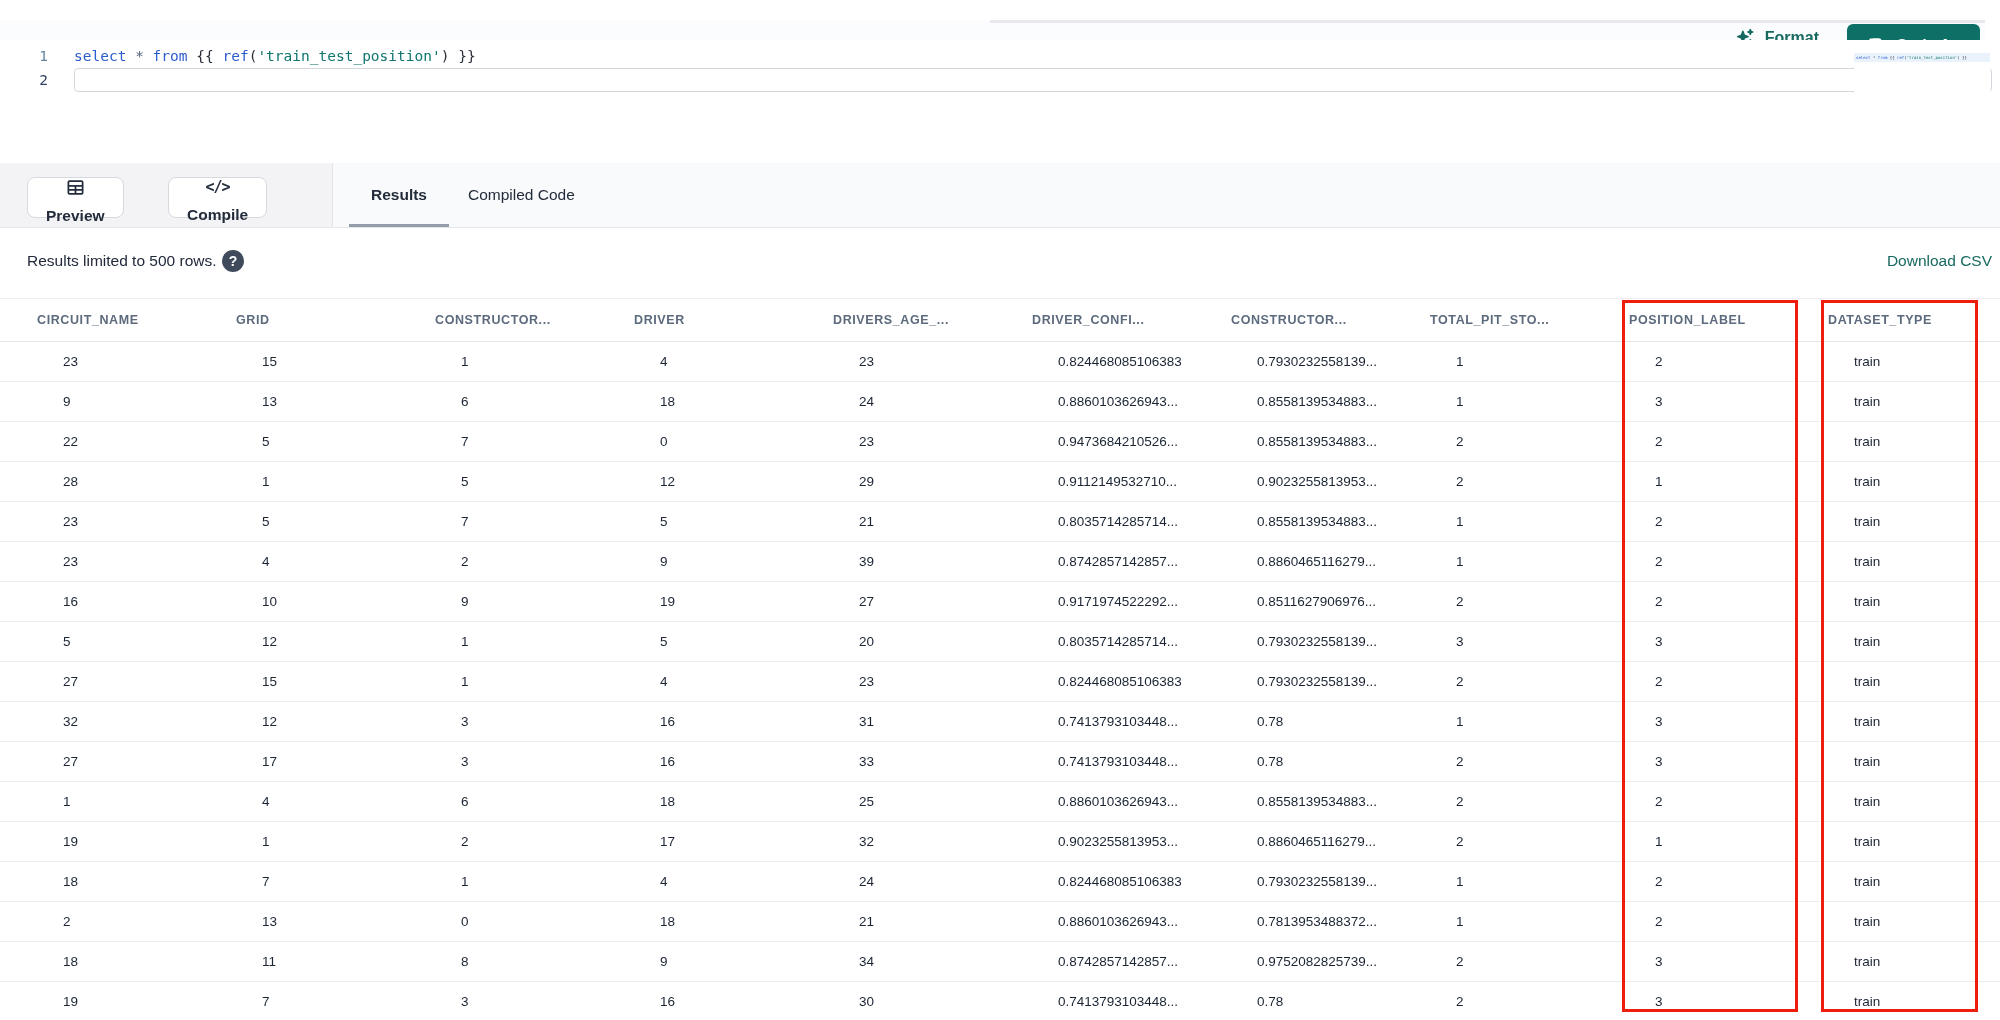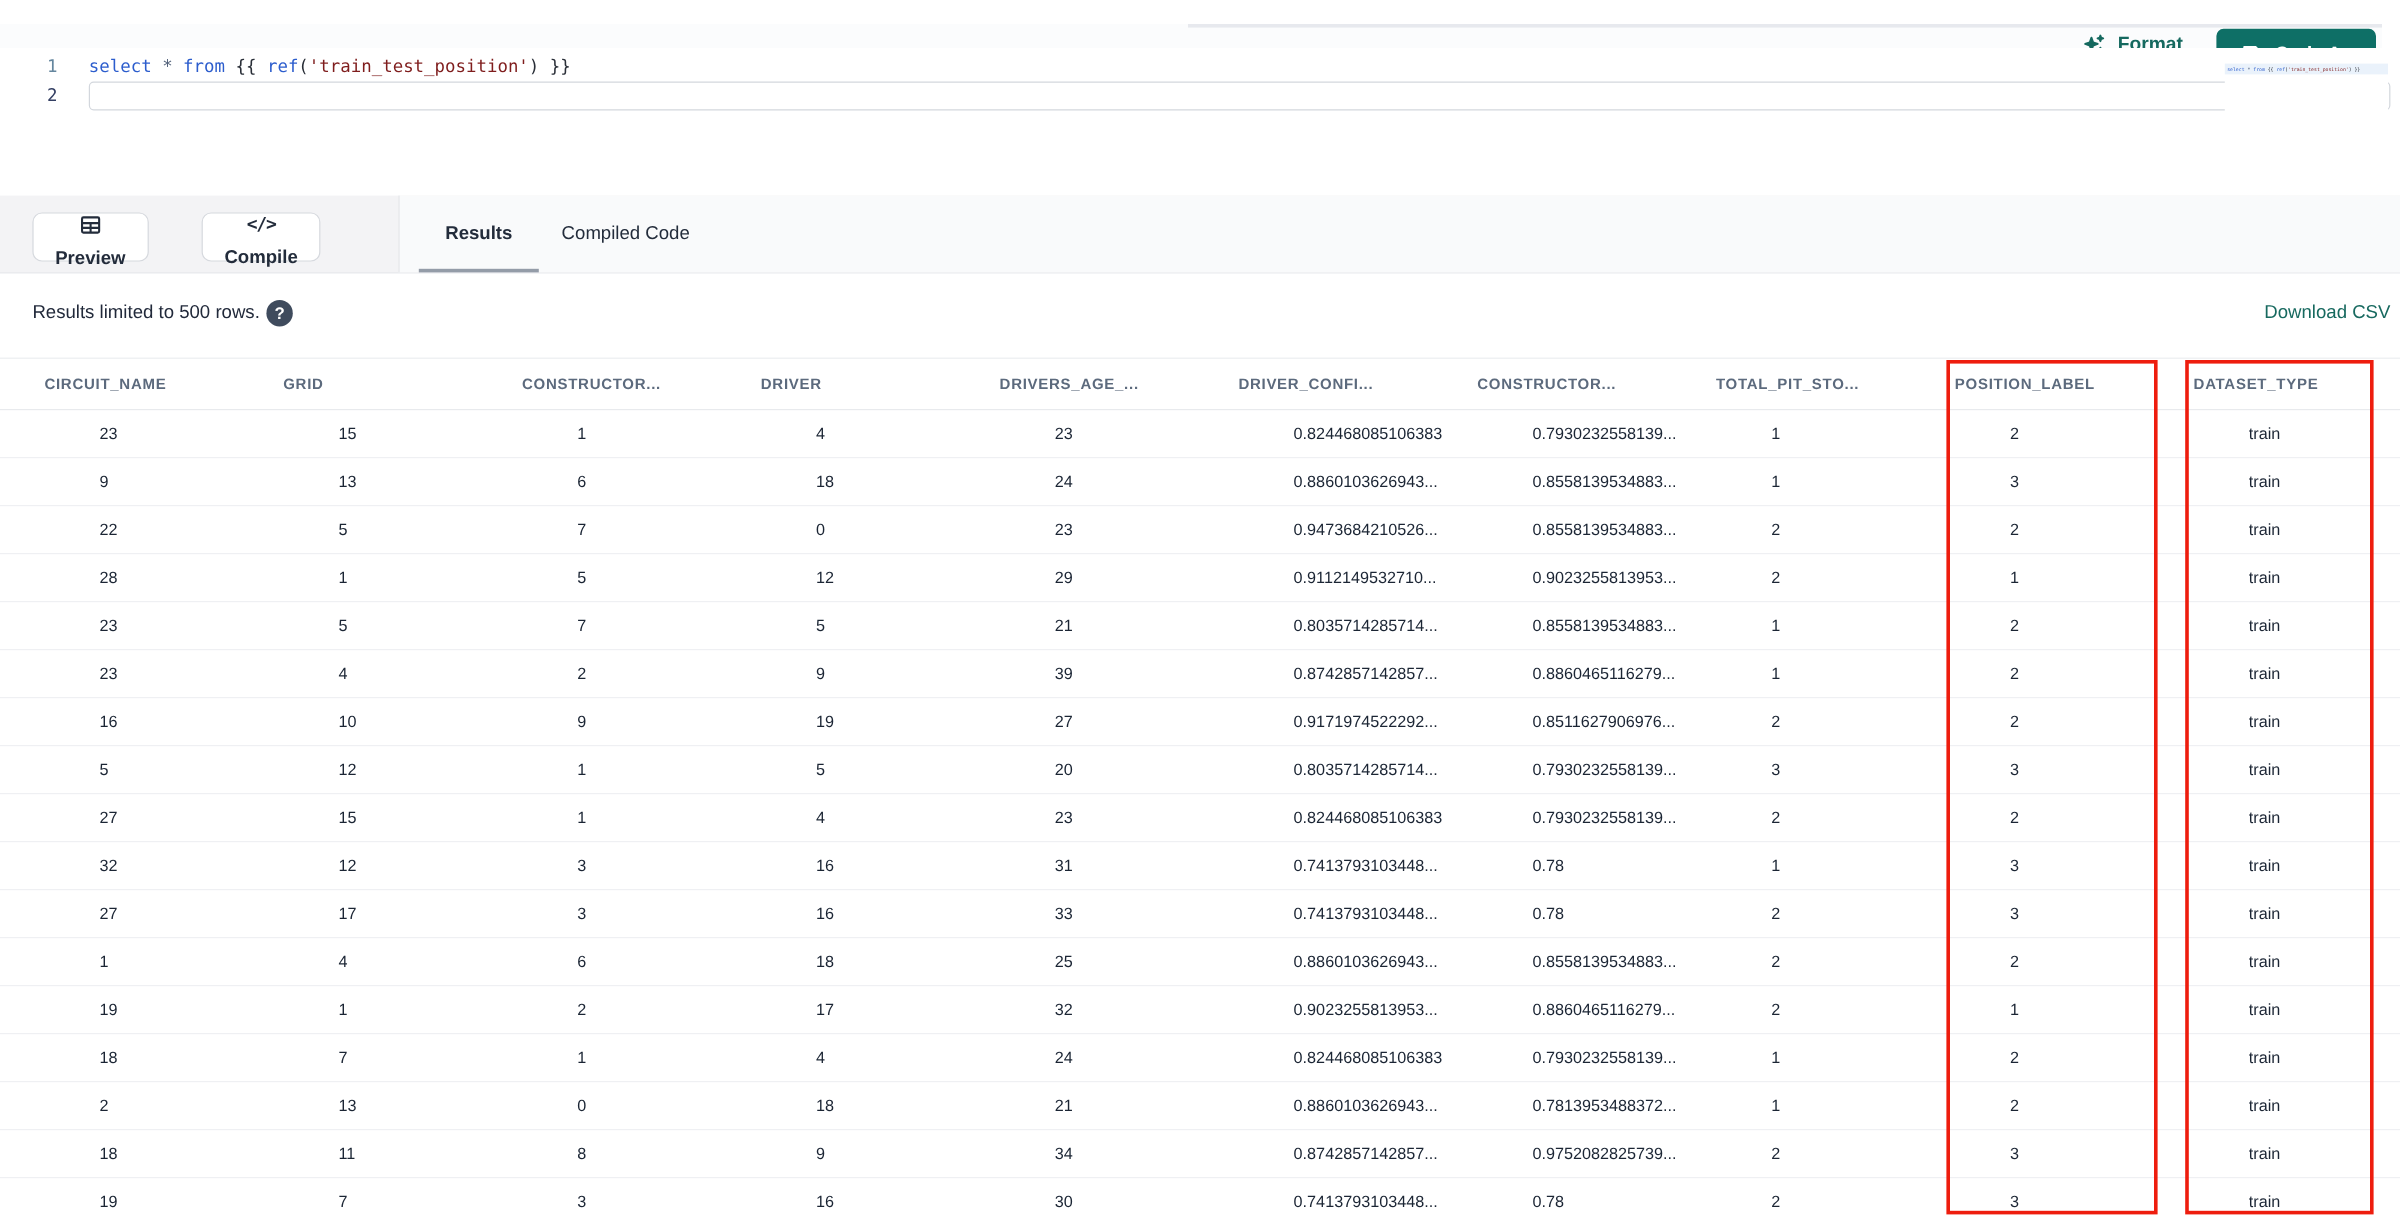--- a/index.html
+++ b/index.html
@@ -23,21 +23,21 @@
   .gutter { position:absolute; left:0; top:4px; width:48px; text-align:right; }
   .ln { height:24px; line-height:24px; }
   .ln-1 { color:#64869e; }
   .ln-2 { color:#333f63; }
   .code-area { position:absolute; left:74px; top:4px; right:8px; }
   .code-line { height:24px; line-height:24px; white-space:pre; }
   .active-line-box { height:24px; border:1px solid #d3d7dd; border-radius:4px; background:#fff; }
   .tok-kw { color:#2c5dcd; }
   .tok-op { color:#53627a; }
   .tok-pl { color:#2a2f38; }
-  .tok-str { color:#7f1d1d; }
+  .tok-str { color:#0f766e; }
   .minimap { position:absolute; top:13px; right:10px; width:136px; height:46px; background:#fff; }
   .minimap-line { font-family:"DejaVu Sans Mono", monospace; font-size:4px; line-height:7px;
     white-space:nowrap; overflow:hidden; background:#eaf2fb; padding:1px 2px; }
 
   
   .toolbar { position:absolute; top:163px; left:0; right:0; height:65px; background:#f3f3f5; border-bottom:1px solid #e5e7ea; }
   .tabs-region { position:absolute; left:332px; top:0; bottom:0; right:0; background:#f9fafb; border-left:1px solid #e3e5e8; }
   .btn { position:absolute; top:14px; height:41px; background:#fff; border:1px solid #d6d9de; border-radius:8px;
     display:flex; align-items:center; gap:10px; padding:0 18px; font-size:15.5px; font-weight:600; color:#232c3b;
     cursor:pointer; font-family:"Liberation Sans", sans-serif;flex-direction:column; }
@@ -54,21 +54,21 @@
   .limit-text { position:absolute; left:27px; top:24px; font-size:15.5px; color:#21293a; }
   .help-icon { position:absolute; left:222px; top:22px; width:22px; height:22px; border-radius:50%;
     background:#3f4b5d; color:#fff; font-size:14px; font-weight:700; display:flex; align-items:center; justify-content:center; cursor:pointer; }
   .download-link { position:absolute; right:8px; top:24px; font-size:15.5px; color:#17695f; text-decoration:none; cursor:pointer; }
 
   
   .table { position:absolute; top:298px; left:0; right:0; bottom:0; background:#fff; }
   .thead { display:grid; grid-template-columns:repeat(10,199px); padding-left:24px; height:44px;
     border-top:1px solid #eceef1; border-bottom:1px solid #e3e5e9; align-items:center; }
   .th { font-size:12.5px; font-weight:700; letter-spacing:0.6px; color:#5c6a7d; padding-left:13px; white-space:nowrap; overflow:hidden; }
-  .tr { display:grid; grid-template-columns:repeat(10,199px); padding-left:70px; height:40px;
+  .tr { display:grid; grid-template-columns:repeat(10,199px); padding-left:50px; height:40px;
     border-bottom:1px solid #ebedf0; align-items:center; background:#fff; }
   .td { font-size:13.5px; color:#1b2534; padding-left:13px; white-space:nowrap; overflow:hidden; }
 
   
   .red-box { position:absolute; border:3px solid #ee1d0e; background:transparent; pointer-events:none; }
   .red-box-1 { left:1622px; top:2px; width:176px; height:712px; }
   .red-box-2 { left:1821px; top:2px; width:157px; height:712px; }
 </style>
 </head>
 <body>

